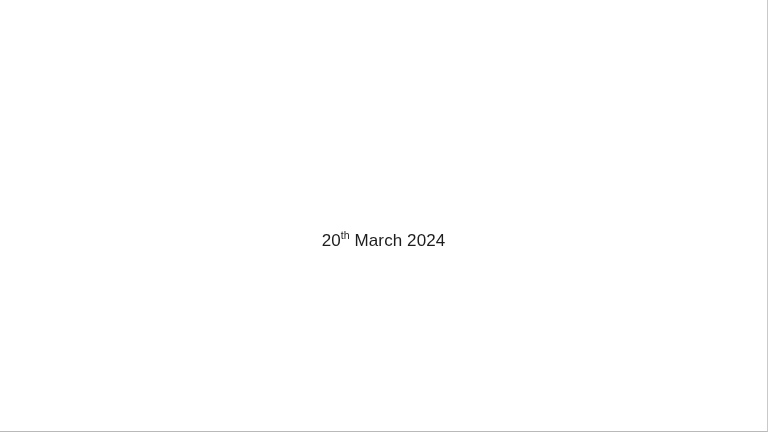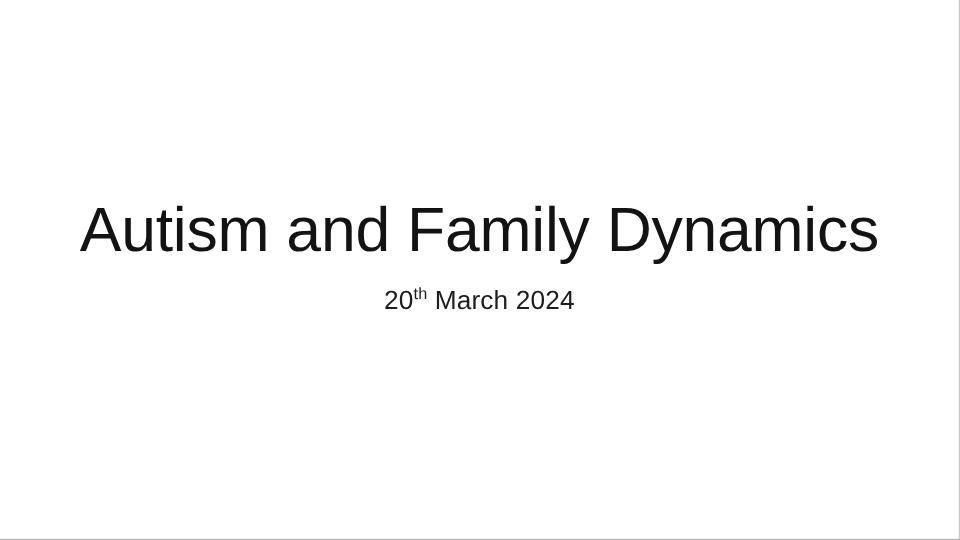--- a/index.html
+++ b/index.html
@@ -53,40 +53,37 @@
     position: absolute;
     left: 0;
     right: 0;
     top: 229px;
     text-align: center;
   }
 
   .slide-subtitle {
     margin: 0;
     font-family: "Liberation Sans", sans-serif;
-    font-size: 21px;
+    font-size: 17px;
     line-height: 23px;
     font-weight: 400;
     letter-spacing: 0.1px;
     color: #1d1d1d;
     white-space: nowrap;
   }
 
   .slide-subtitle .ordinal {
     font-size: 0.62em;
     vertical-align: super;
     line-height: 0;
   }
 </style>
 </head>
 <body>
 
 <div class="slide">
 
-  <div class="title-block">
-    <h1 class="slide-title">Autism and Family Dynamics</h1>
-  </div>
 
   <div class="subtitle-block">
     <p class="slide-subtitle"><span>20</span><span class="ordinal">th</span><span> March 2024</span></p>
   </div>
 
 </div>
 
 </body></html>

